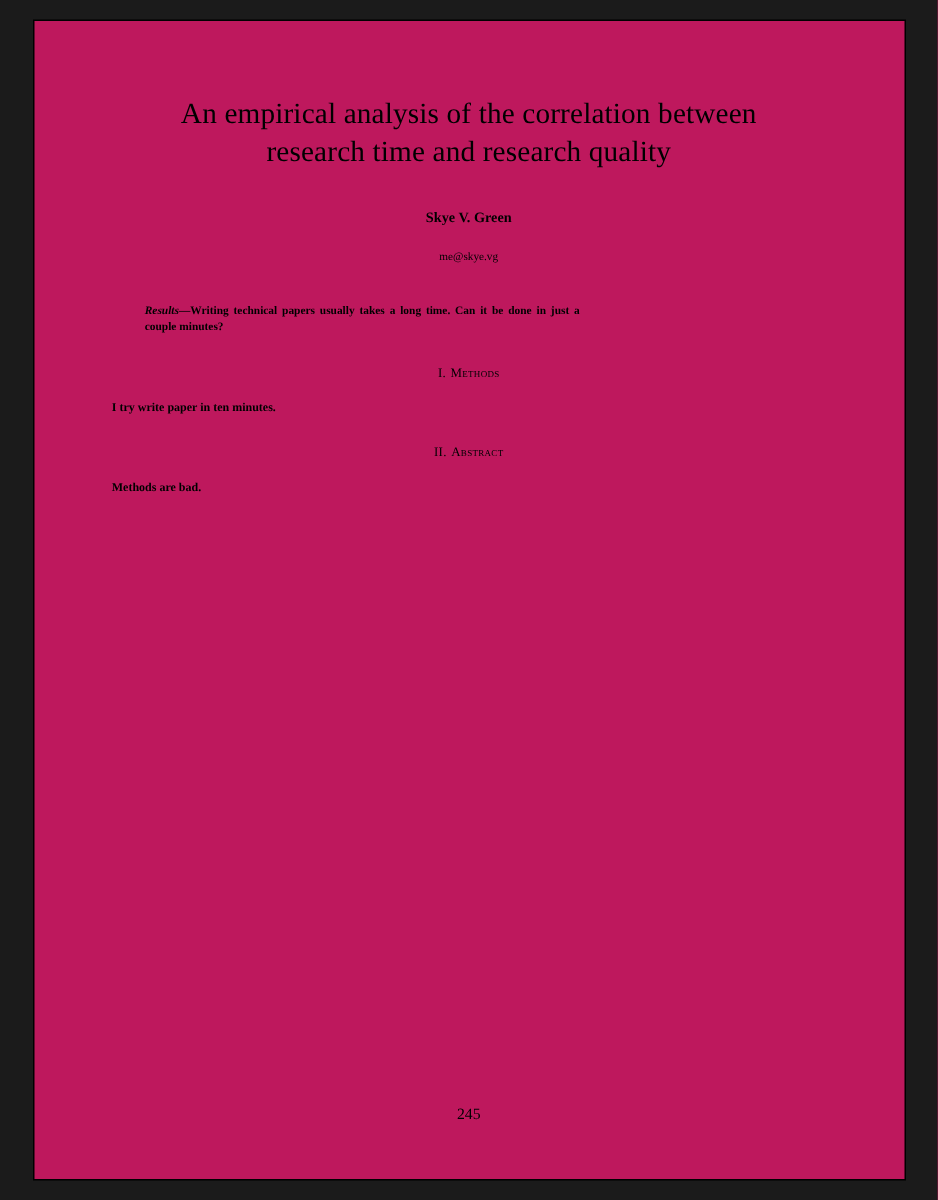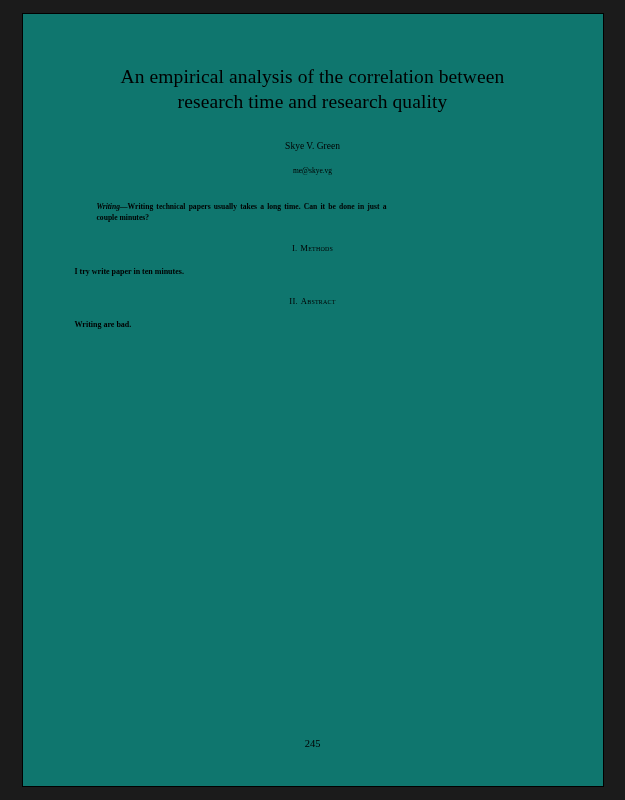--- a/index.html
+++ b/index.html
@@ -20,21 +20,21 @@
     display: flex;
     align-items: flex-start;
     justify-content: center;
     box-sizing: border-box;
     padding: 14px 0 0 0;
   }
   .page {
     position: relative;
     width: 580px;
     height: 772px;
-    background: #0f766e;
+    background: #be185d;
     box-sizing: border-box;
     padding: 42px 52px 0 52px;
     box-shadow: 0 0 0 1px #000;
   }
   .paper-title {
     font-family: "Liberation Serif", serif;
     font-size: 19.5px;
     line-height: 1.3;
     text-align: center;
     font-weight: normal;
@@ -46,20 +46,21 @@
     display: block;
   }
   .author-block {
     text-align: center;
     margin-top: 24px;
   }
   .author-name {
     font-size: 9.5px;
     color: #000;
     line-height: 1.5;
+    font-weight: bold;
   }
   .author-email {
     font-size: 7.5px;
     color: #000;
     line-height: 1.5;
     margin-top: 12px;
   }
   .abstract {
     margin: 26px 0 0 22px;
     width: 290px;
@@ -115,28 +116,28 @@
       <span class="title-line">An empirical analysis of the correlation between</span>
       <span class="title-line">research time and research quality</span>
     </h1>
 
     <div class="author-block">
       <div class="author-name">Skye V. Green</div>
       <div class="author-email">me@skye.vg</div>
     </div>
 
     <div class="abstract">
-      <span class="abstract-label">Writing—</span><span>Writing technical papers usually takes a long time. Can it be done in just a couple minutes?</span>
+      <span class="abstract-label">Results—</span><span>Writing technical papers usually takes a long time. Can it be done in just a couple minutes?</span>
     </div>
 
     <div class="section-heading">
       <span class="section-num">I.</span><span class="section-name">Methods</span>
     </div>
     <div class="body-text">I try write paper in ten minutes.</div>
 
     <div class="section-heading">
       <span class="section-num">II.</span><span class="section-name">Abstract</span>
     </div>
-    <div class="body-text">Writing are bad.</div>
+    <div class="body-text">Methods are bad.</div>
 
     <div class="page-number">245</div>
   </div>
 </div>
 
 </body></html>

